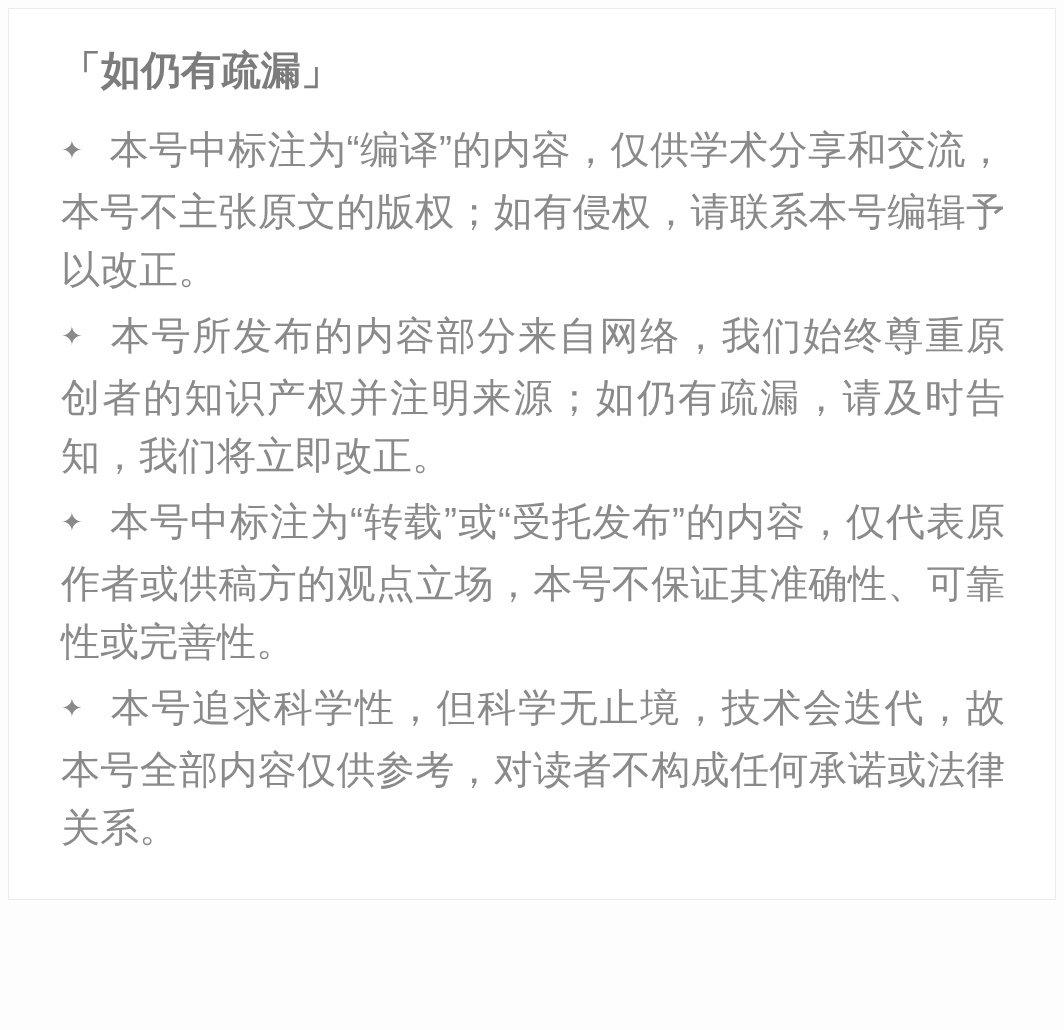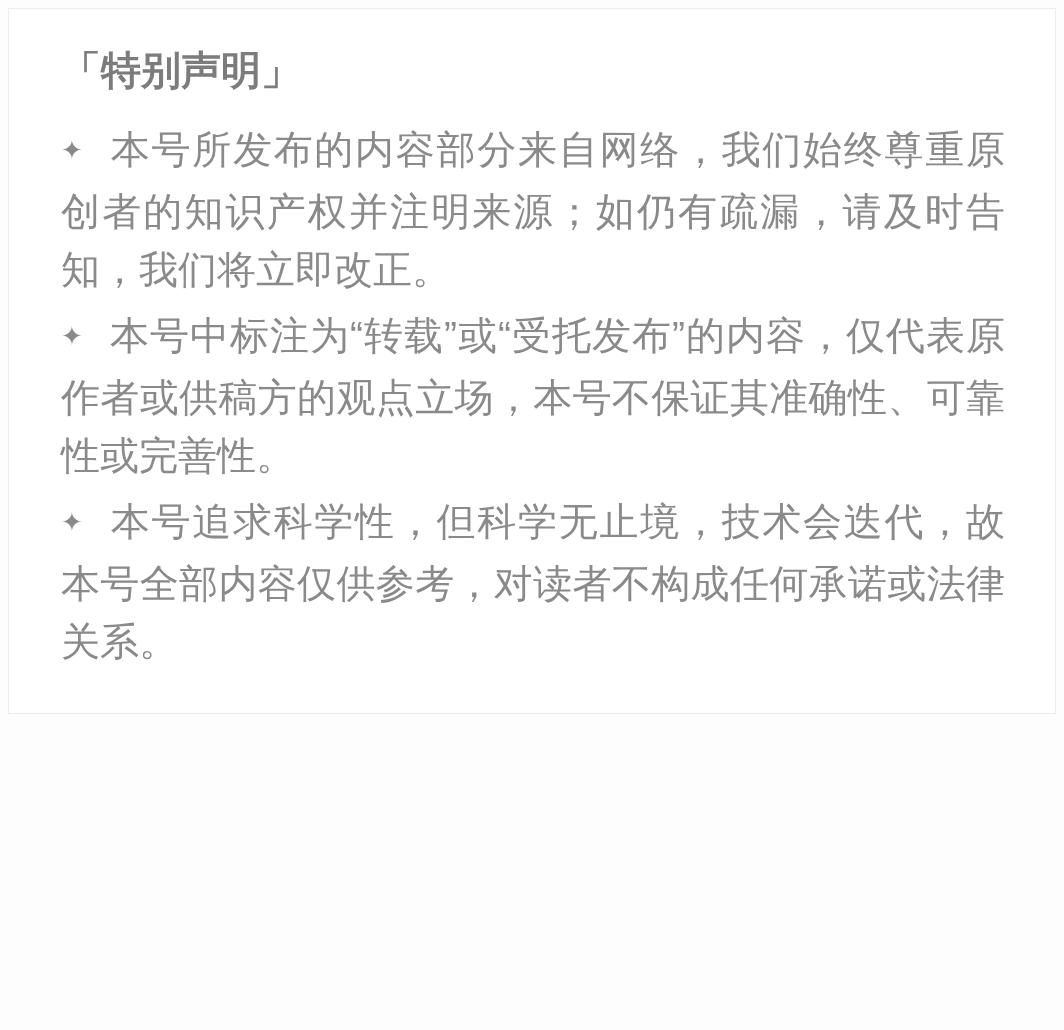--- a/index.html
+++ b/index.html
@@ -48,23 +48,26 @@
     width: 48px;
     color: #8a8a8a;
     transform: translateY(-4px);
   }
 </style>
 </head>
 <body>
 
 <div class="card">
 
-  <h1 class="title">「特别声明」</h1>
+  <h1 class="title">「如仍有疏漏」</h1>
 
 
+  <p class="para">
+    <span class="bullet">✦</span><span>本号中标注为“编译”的内容，仅供学术分享和交流，本号不主张原文的版权；如有侵权，请联系本号编辑予以改正。</span>
+  </p>
 
   <p class="para">
     <span class="bullet">✦</span><span>本号所发布的内容部分来自网络，我们始终尊重原创者的知识产权并注明来源；如仍有疏漏，请及时告知，我们将立即改正。</span>
   </p>
 
   <p class="para">
     <span class="bullet">✦</span><span>本号中标注为“转载”或“受托发布”的内容，仅代表原作者或供稿方的观点立场，本号不保证其准确性、可靠性或完善性。</span>
   </p>
 
   <p class="para">

